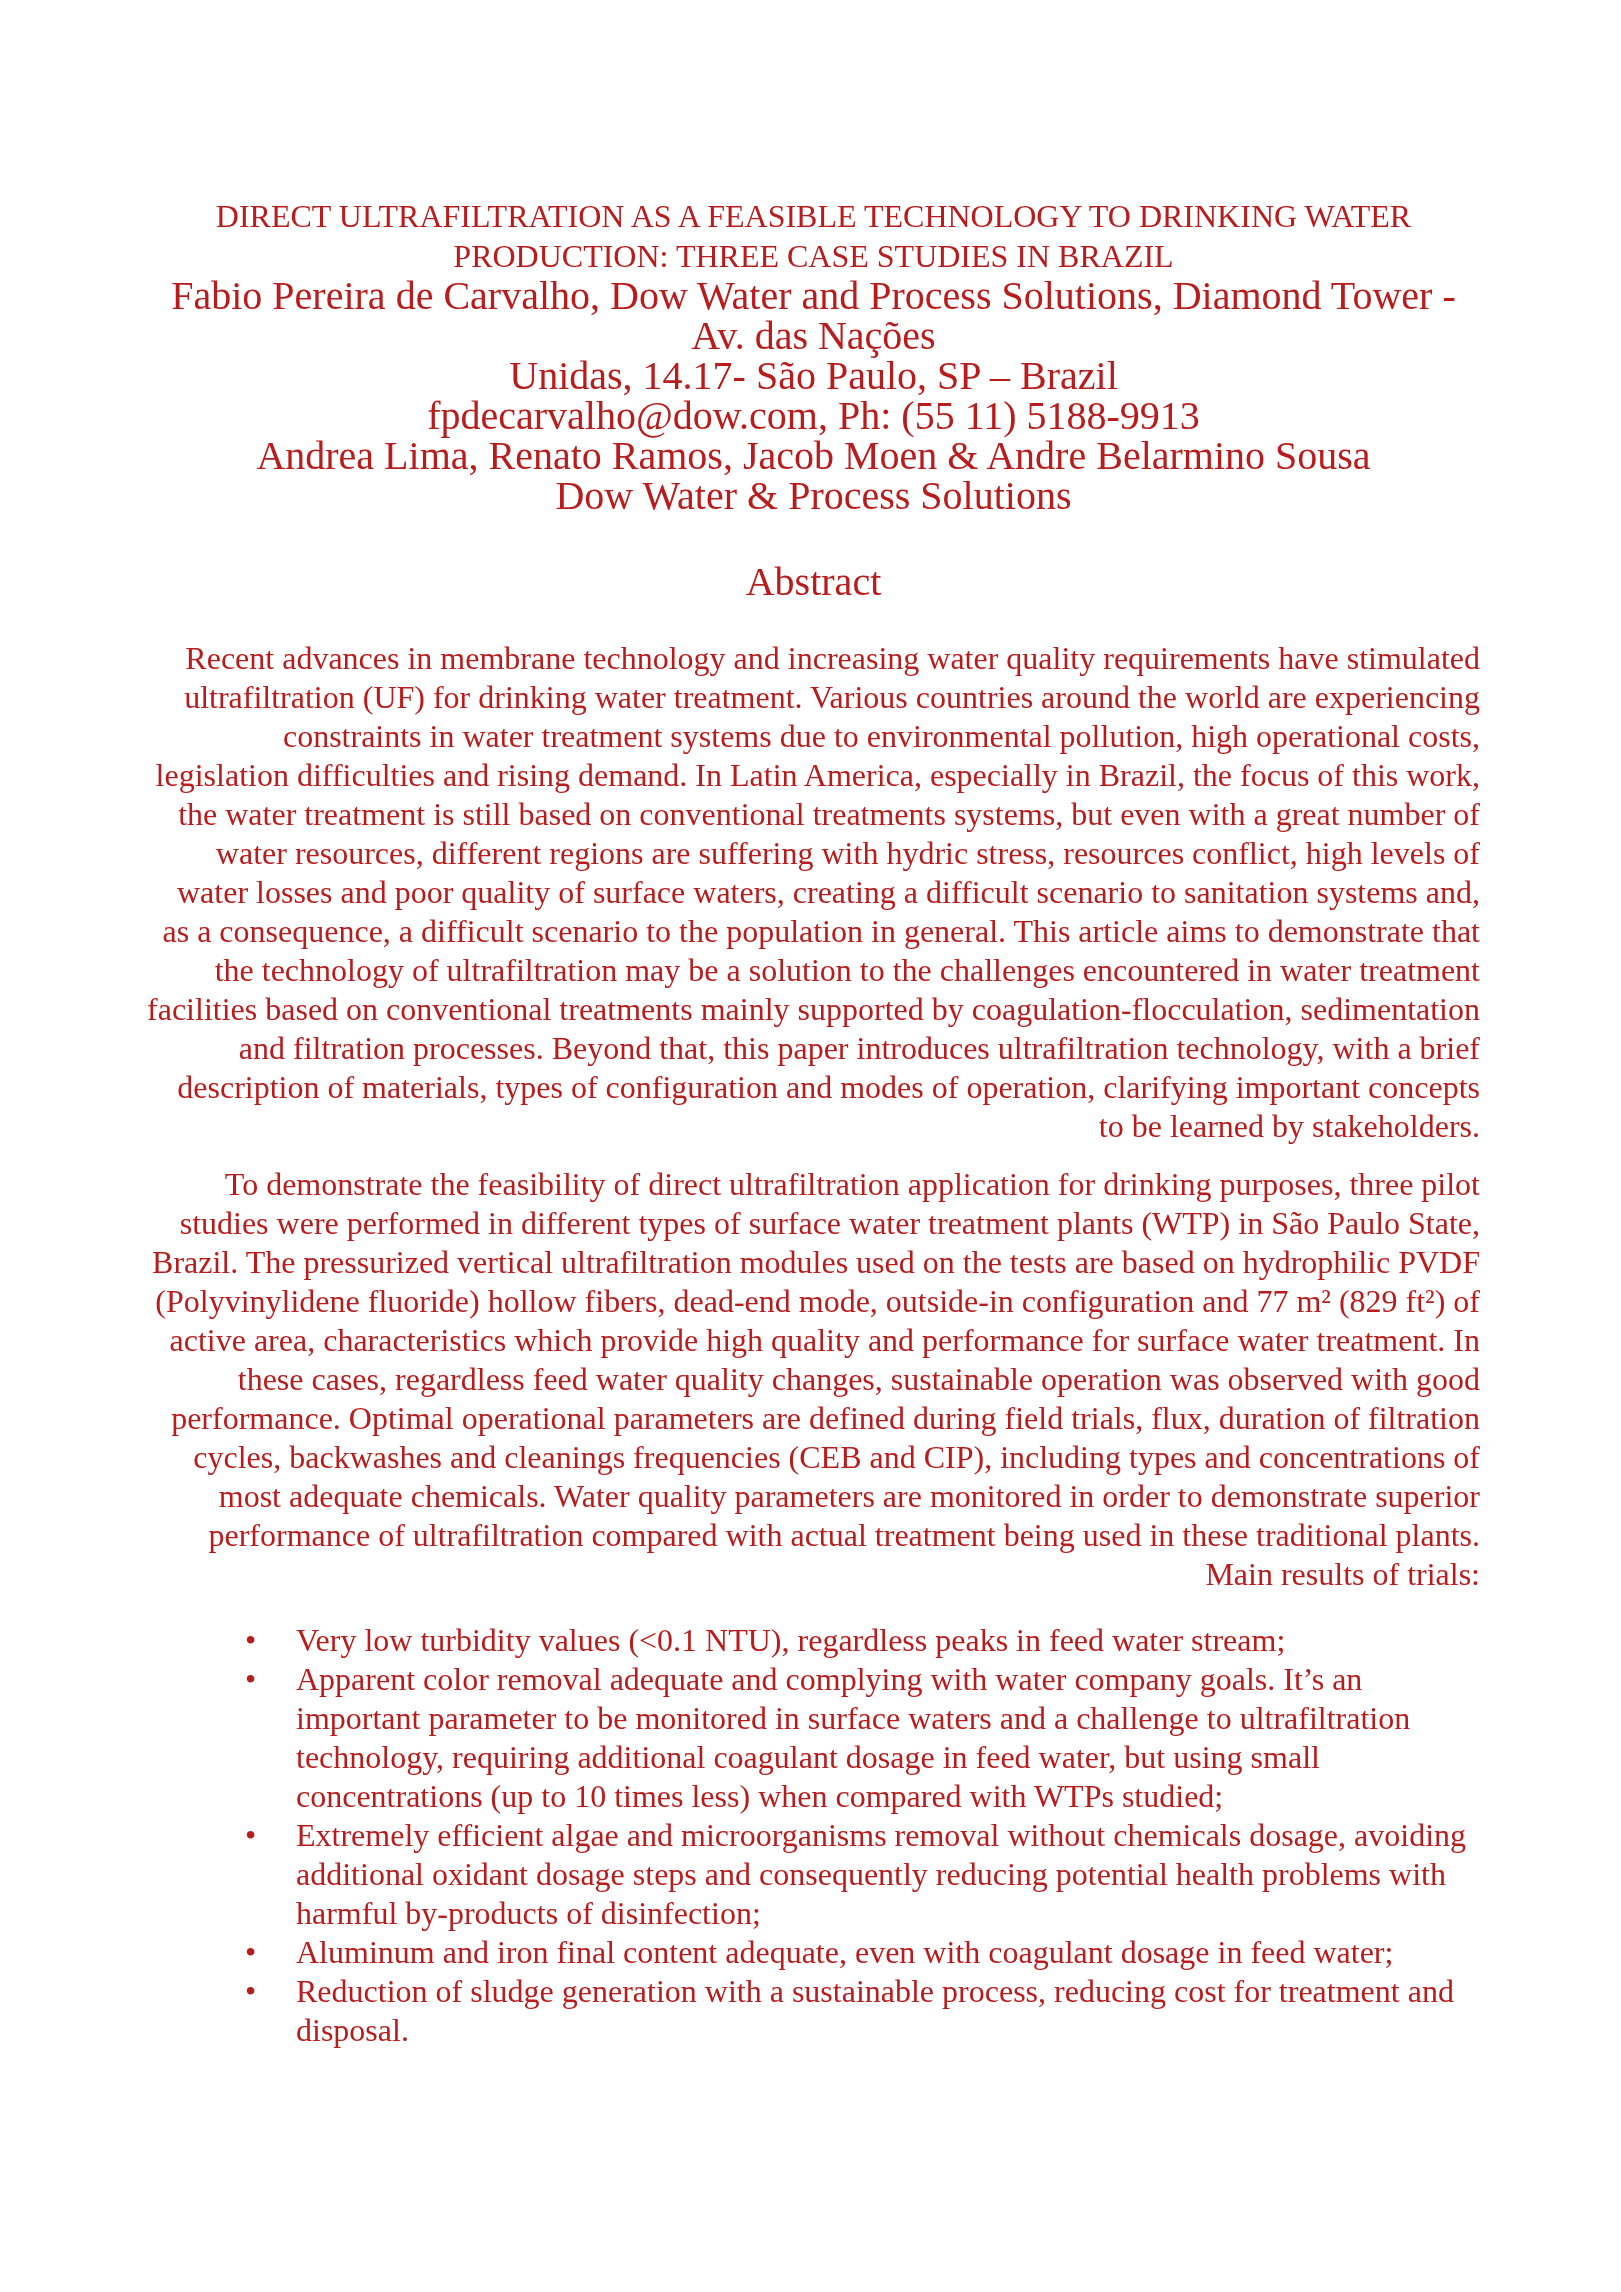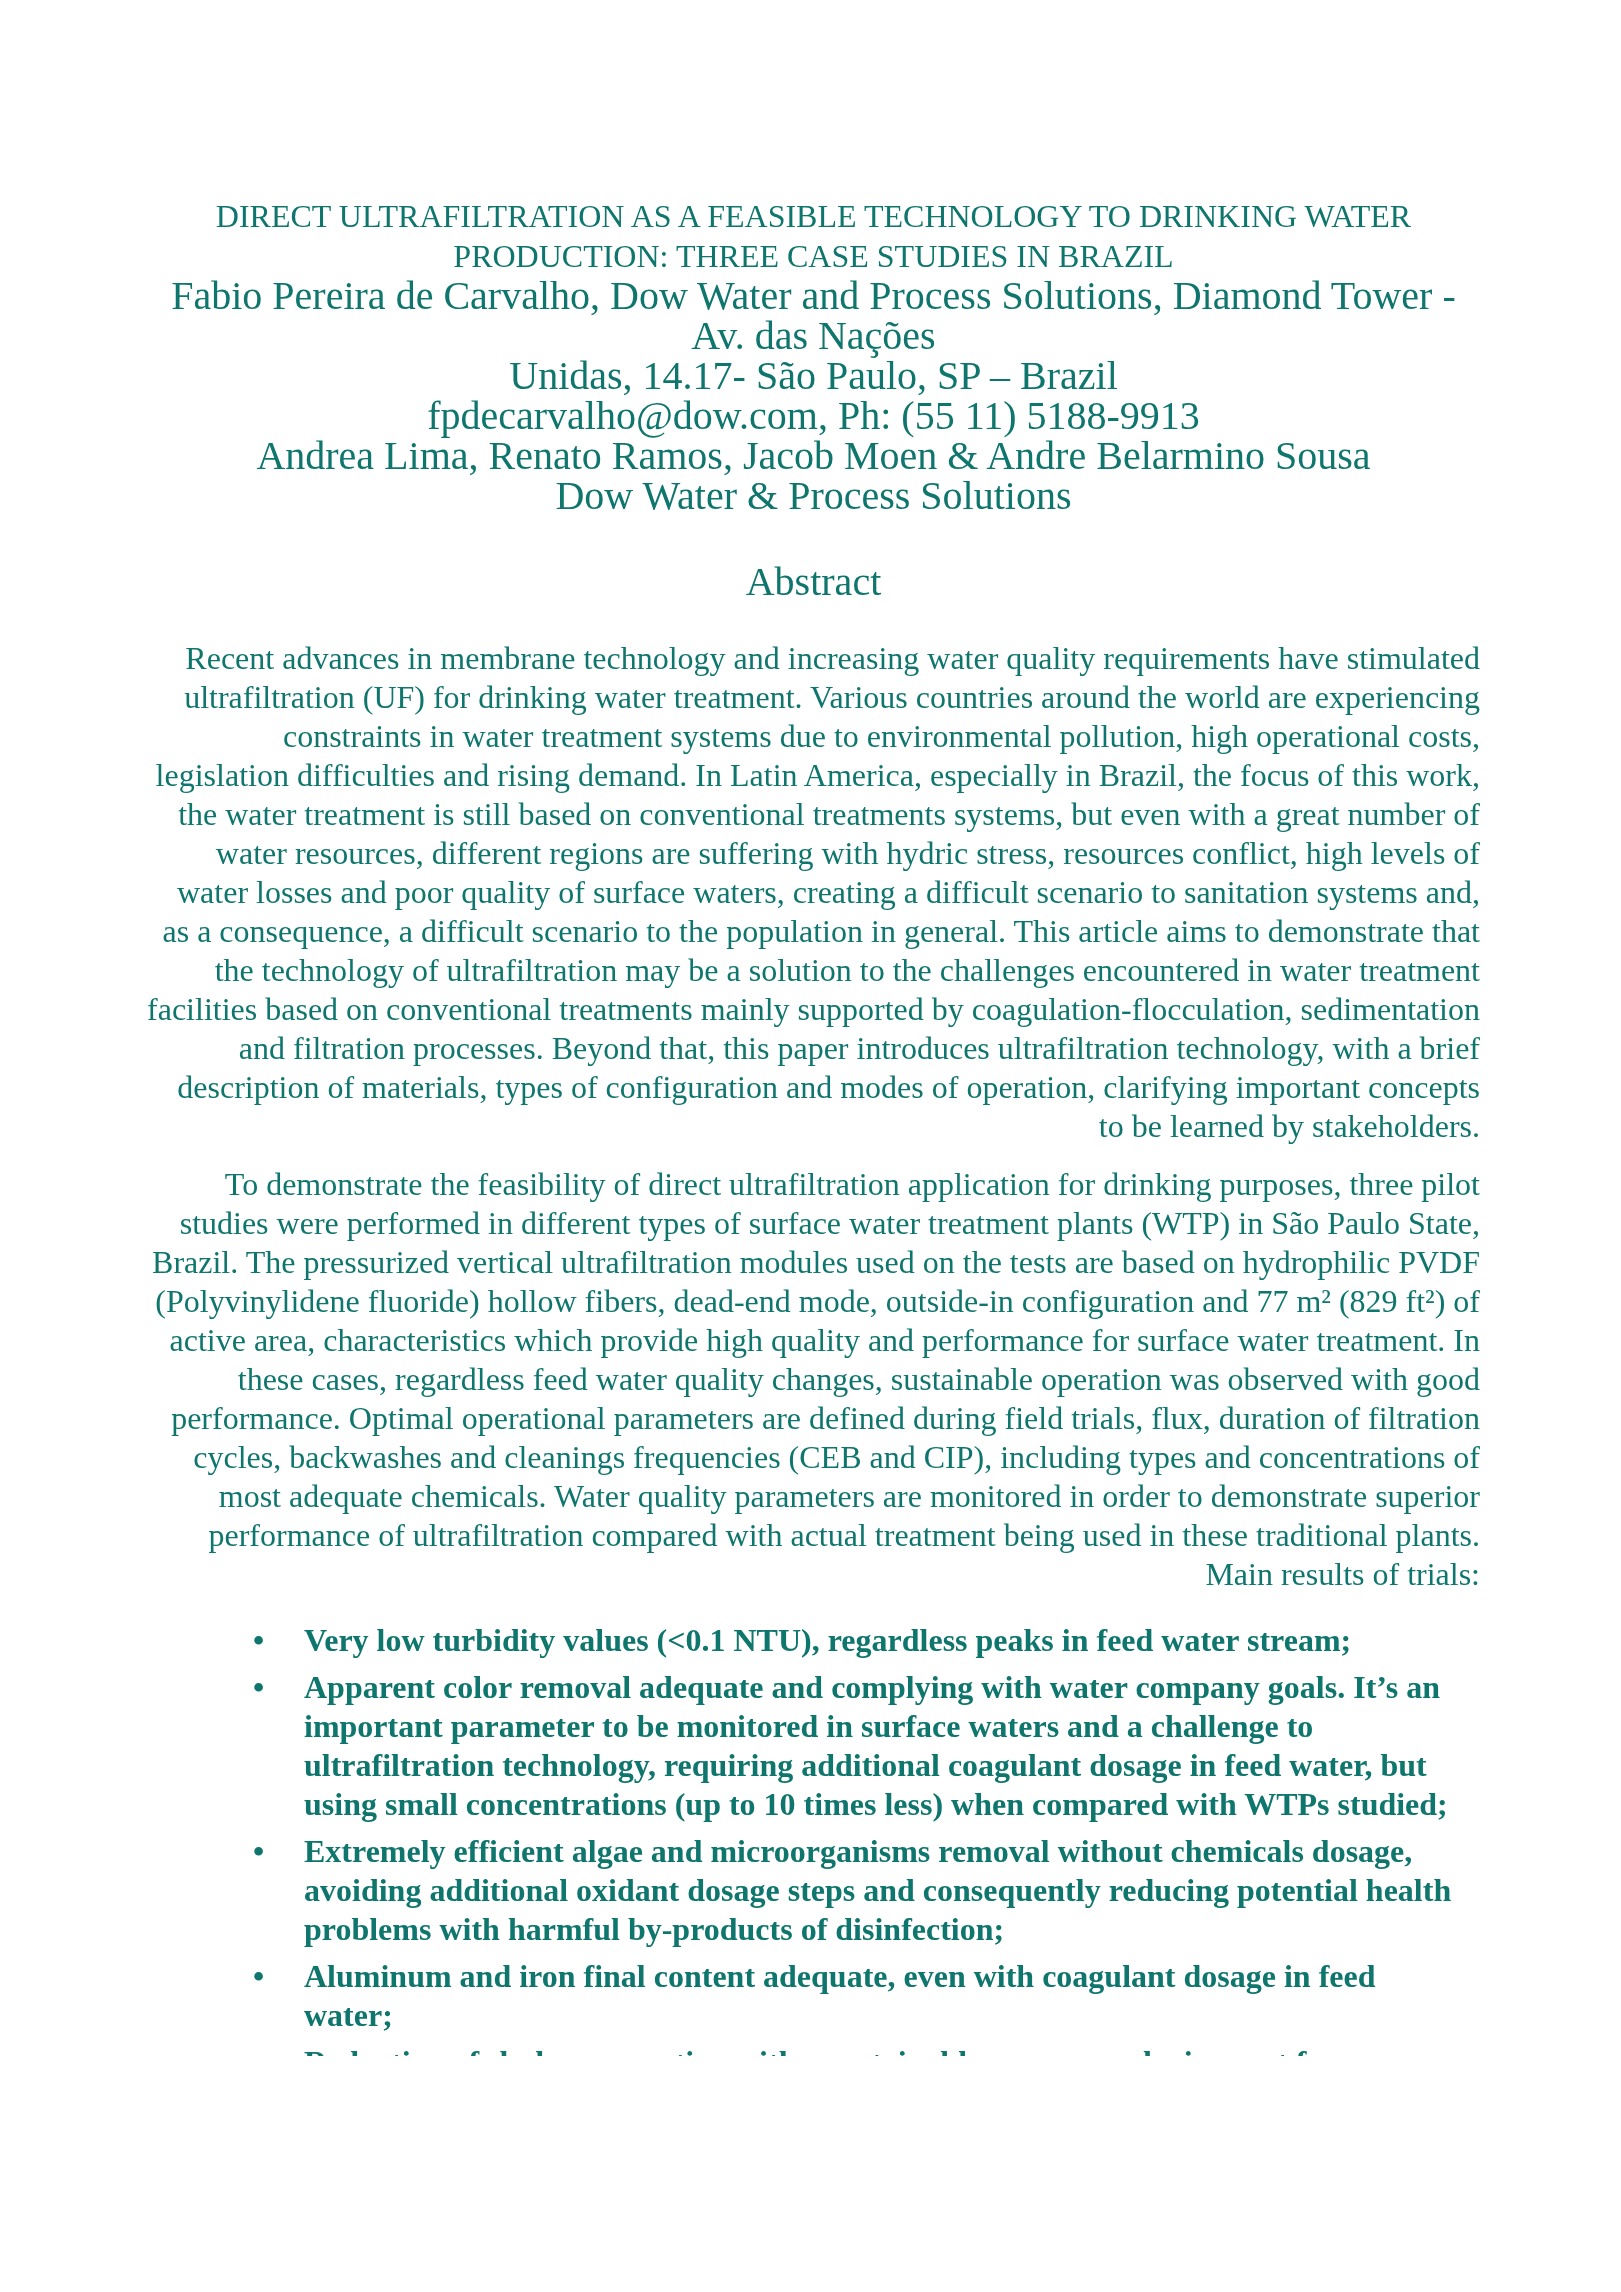--- a/index.html
+++ b/index.html
@@ -5,21 +5,21 @@
   html, body {
     margin: 0;
     padding: 0;
     background: #ffffff;
   }
   .page {
     position: relative;
     width: 1621px;
     height: 2056px;
     background: #ffffff;
-    color: #0f766e;
+    color: #b91c1c;
     font-family: "Liberation Serif", "DejaVu Serif", serif;
     overflow: hidden;
   }
   .content {
     position: absolute;
     left: 147px;
     top: 0;
     width: 1333px;
     font-size: 32px;
     line-height: 39px;
@@ -51,22 +51,21 @@
   .p2 { margin-top: 19px; }
   ul.results-list {
     list-style: none;
     margin: 27.4px 0 0 0;
     padding: 0;
   }
   ul.results-list li {
     position: relative;
     padding-left: 149px;
     line-height: 39px;
-    margin: 8px;
-    font-weight: bold;
+    margin: 0;
   }
   ul.results-list li::before {
     content: "\2022";
     position: absolute;
     left: 98px;
     top: 0;
     font-size: 32px;
     line-height: 39px;
   }
   .page-number {

